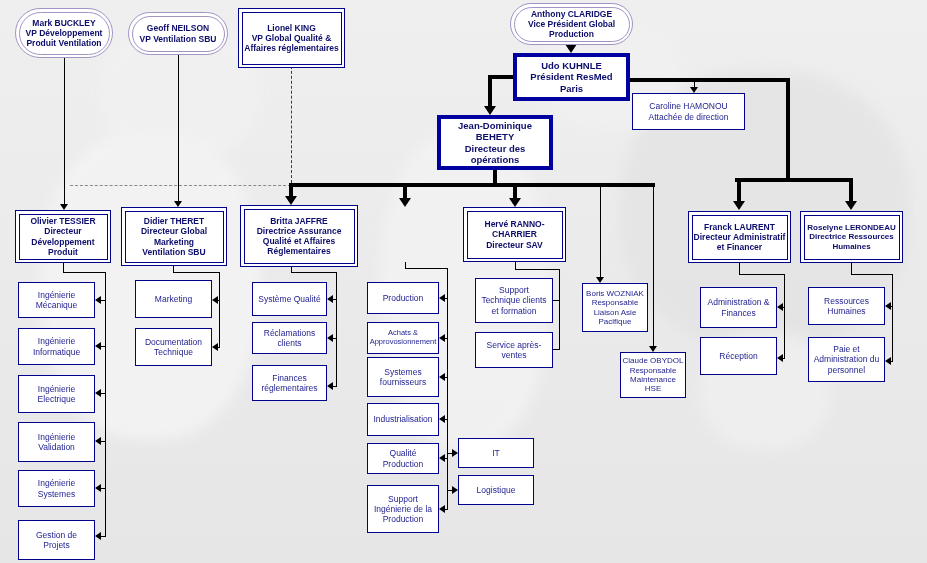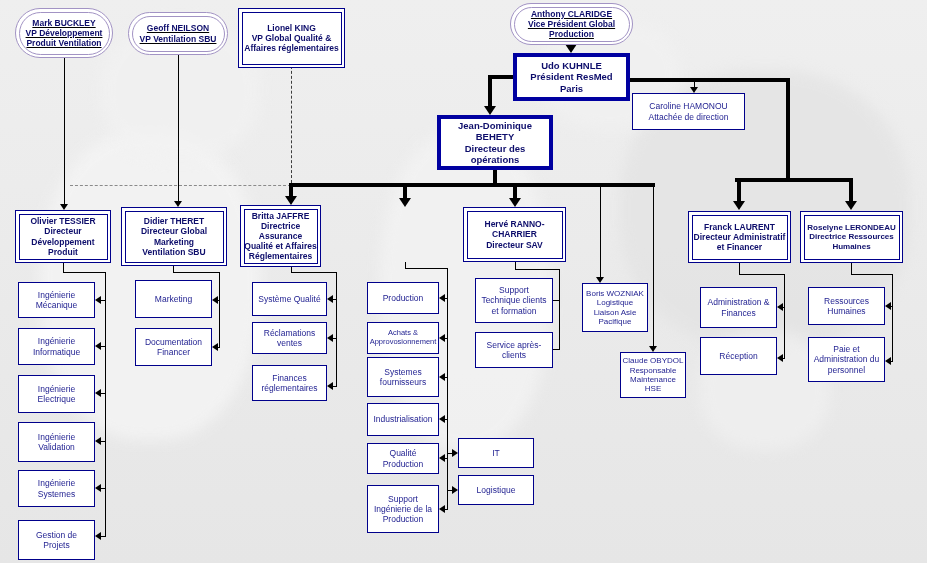--- a/index.html
+++ b/index.html
@@ -6,21 +6,21 @@
   .canvas{position:relative;width:927px;height:563px;overflow:hidden;
           background:linear-gradient(180deg,#efefef 0%,#eaeaea 55%,#e6e6e6 100%);
           font-family:"Liberation Sans",sans-serif;}
   .blob{position:absolute;border-radius:45%;filter:blur(7px);pointer-events:none;}
   .node{position:absolute;background:#fff;display:flex;align-items:center;justify-content:center;
         text-align:center;box-sizing:border-box;padding:1px;}
   .node span{white-space:pre-line;line-height:1.18;display:block;}
   .b-bold{font-weight:bold;color:var(--text-bold,#0d0d6b);}
   .b-reg{color:var(--text-regular,#1d1d8f);}
   .fs75{font-size:7.5px}.fs8{font-size:8px}.fs85{font-size:8.5px}.fs95{font-size:9.5px}
-  .oval{border:1.3px solid var(--oval-border,#a293c4);border-radius:26px;text-decoration:underline;}
+  .oval{border:1.3px solid var(--oval-border,#a293c4);border-radius:26px;}
   .oval::before{content:"";position:absolute;inset:2.5px;border:1.3px solid var(--oval-border,#a293c4);border-radius:22px;pointer-events:none;}
   .dbl{border:1.4px solid var(--navy-border,#00008b);}
   .dbl::before{content:"";position:absolute;inset:2.5px;border:1.4px solid var(--navy-border,#00008b);pointer-events:none;}
   .thick{border:4.5px solid var(--thick-border,#0000a0);}
   .thin{border:1.2px solid var(--navy-border,#00008b);}
   .l{position:absolute;background:var(--line-black,#000);}
   .lh{height:1.3px}.lv{width:1.3px}.lh4{height:4px}.lv4{width:4px}
   .ldv{position:absolute;width:0;border-left:1.3px dashed #3c3c3c;}
   .ldh{position:absolute;height:0;border-top:1.6px dashed var(--dash-gray,#8a8a8a);}
   .tri{position:absolute;width:0;height:0;}
@@ -197,21 +197,21 @@
 Directeur
 Développement
 Produit</span>
     </div>
   <div class="node dbl" style="left:121px;top:207px;width:106px;height:59px">
       <span class="b-bold fs85">Didier THERET
 Directeur Global
 Marketing
 Ventilation SBU</span>
     </div>
-  <div class="node dbl" style="left:240px;top:205px;width:81px;height:62px">
+  <div class="node dbl" style="left:240px;top:205px;width:118px;height:62px">
       <span class="b-bold fs85">Britta JAFFRE
 Directrice Assurance
 Qualité et Affaires
 Réglementaires</span>
     </div>
   <div class="node dbl" style="left:463px;top:207px;width:103px;height:55px">
       <span class="b-bold fs85">Hervé RANNO-
 CHARRIER
 Directeur SAV</span>
     </div>
@@ -249,29 +249,29 @@
   <div class="node thin" style="left:18px;top:520px;width:77px;height:40px">
       <span class="b-reg fs85">Gestion de
 Projets</span>
     </div>
 
   <div class="node thin" style="left:135px;top:280px;width:77px;height:38px">
       <span class="b-reg fs85">Marketing</span>
     </div>
   <div class="node thin" style="left:135px;top:328px;width:77px;height:38px">
       <span class="b-reg fs85">Documentation
-Financer</span>
+Technique</span>
     </div>
 
   <div class="node thin" style="left:252px;top:282px;width:75px;height:34px">
       <span class="b-reg fs85">Système Qualité</span>
     </div>
   <div class="node thin" style="left:252px;top:322px;width:75px;height:32px">
       <span class="b-reg fs85">Réclamations
-ventes</span>
+clients</span>
     </div>
   <div class="node thin" style="left:252px;top:365px;width:75px;height:36px">
       <span class="b-reg fs85">Finances
 réglementaires</span>
     </div>
 
   <div class="node thin" style="left:367px;top:282px;width:72px;height:32px">
       <span class="b-reg fs85">Production</span>
     </div>
   <div class="node thin" style="left:367px;top:322px;width:72px;height:32px">
@@ -302,26 +302,26 @@
       <span class="b-reg fs85">Logistique</span>
     </div>
 
   <div class="node thin" style="left:475px;top:278px;width:78px;height:45px">
       <span class="b-reg fs85">Support
 Technique clients
 et formation</span>
     </div>
   <div class="node thin" style="left:475px;top:332px;width:78px;height:36px">
       <span class="b-reg fs85">Service après-
-clients</span>
+ventes</span>
     </div>
 
   <div class="node thin" style="left:582px;top:283px;width:66px;height:49px">
       <span class="b-reg fs8">Boris WOZNIAK
-Logistique
+Responsable
 Liaison Asie
 Pacifique</span>
     </div>
   <div class="node thin" style="left:620px;top:352px;width:66px;height:46px">
       <span class="b-reg fs8">Claude OBYDOL
 Responsable
 Maintenance
 HSE</span>
     </div>
 

